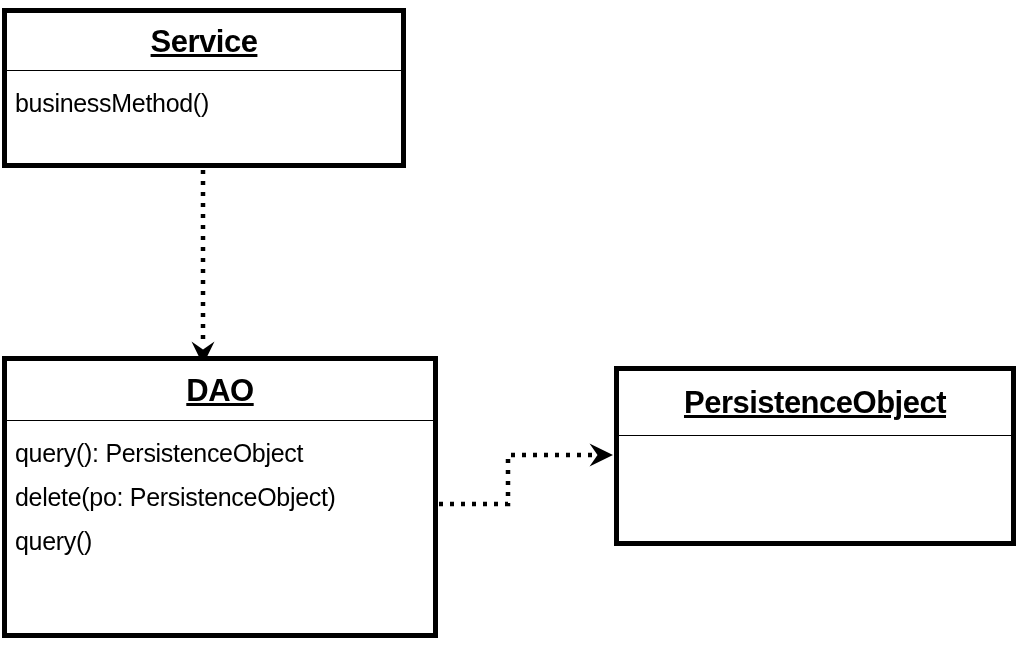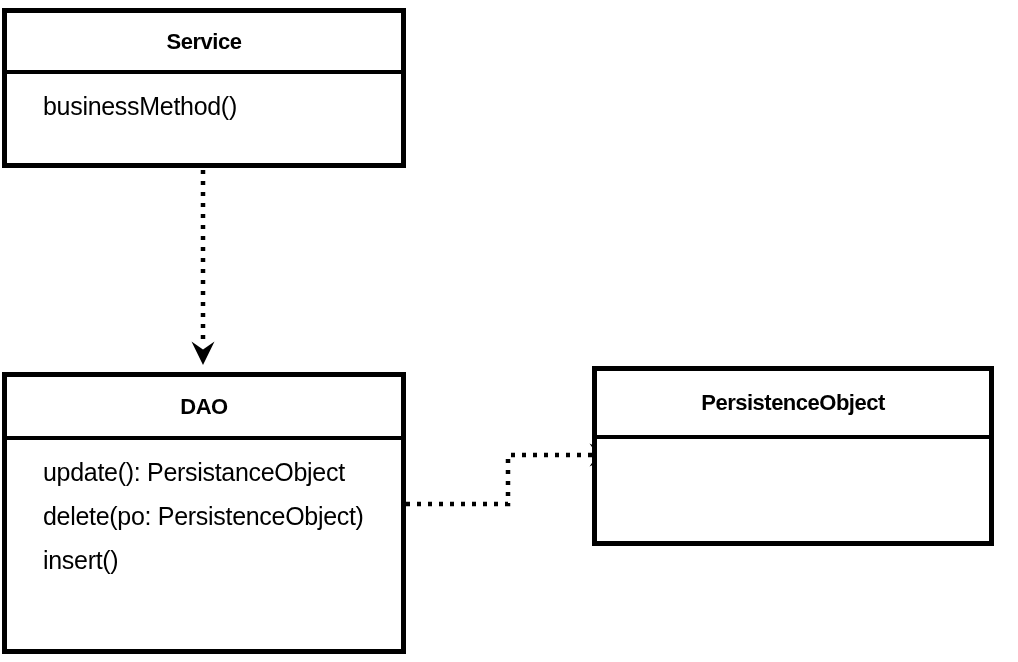--- a/index.html
+++ b/index.html
@@ -34,39 +34,39 @@
     fill: #000000;
     stroke: none;
   }
   .class-box {
     position: absolute;
     box-sizing: border-box;
     background: #ffffff;
     border: 5px solid #000000;
   }
   #box-service { left: 2px;   top: 8px;   width: 404px; height: 160px; }
-  #box-dao     { left: 2px;   top: 372px; width: 404px; height: 282px; }
-  #box-po      { left: 592px; top: 366px; width: 402px; height: 180px; }
+  #box-dao     { left: 2px;   top: 356px; width: 436px; height: 282px; }
+  #box-po      { left: 614px; top: 366px; width: 402px; height: 180px; }
   .class-title {
     display: flex;
     align-items: center;
     justify-content: center;
-    border-bottom: 4px solid #000000;
+    border-bottom: 1px solid #000000;
     font-weight: bold;
-    font-size: 22px;
+    font-size: 31px;
     letter-spacing: -0.5px;
+    text-decoration: underline;
   }
   #box-service .class-title { height: 57px; }
   #box-dao     .class-title { height: 59px; }
   #box-po      .class-title { height: 64px; }
   .class-body {
     padding: 10px 14px 0 8px;
     font-size: 25px;
     letter-spacing: -0.3px;
-    margin-left: 28px;
   }
   .member {
     line-height: 44px;
     white-space: nowrap;
   }
 </style>
 </head>
 <body>
 
 <div class="canvas">
@@ -83,23 +83,23 @@
   <div class="class-box" id="box-service">
     <div class="class-title">Service</div>
     <div class="class-body">
       <div class="member">businessMethod()</div>
     </div>
   </div>
 
   <div class="class-box" id="box-dao">
     <div class="class-title">DAO</div>
     <div class="class-body">
-      <div class="member">update(): PersistanceObject</div>
+      <div class="member">query(): PersistenceObject</div>
       <div class="member">delete(po: PersistenceObject)</div>
-      <div class="member">insert()</div>
+      <div class="member">query()</div>
     </div>
   </div>
 
   <div class="class-box" id="box-po">
     <div class="class-title">PersistenceObject</div>
   </div>
 
 </div>
 
 </body></html>

